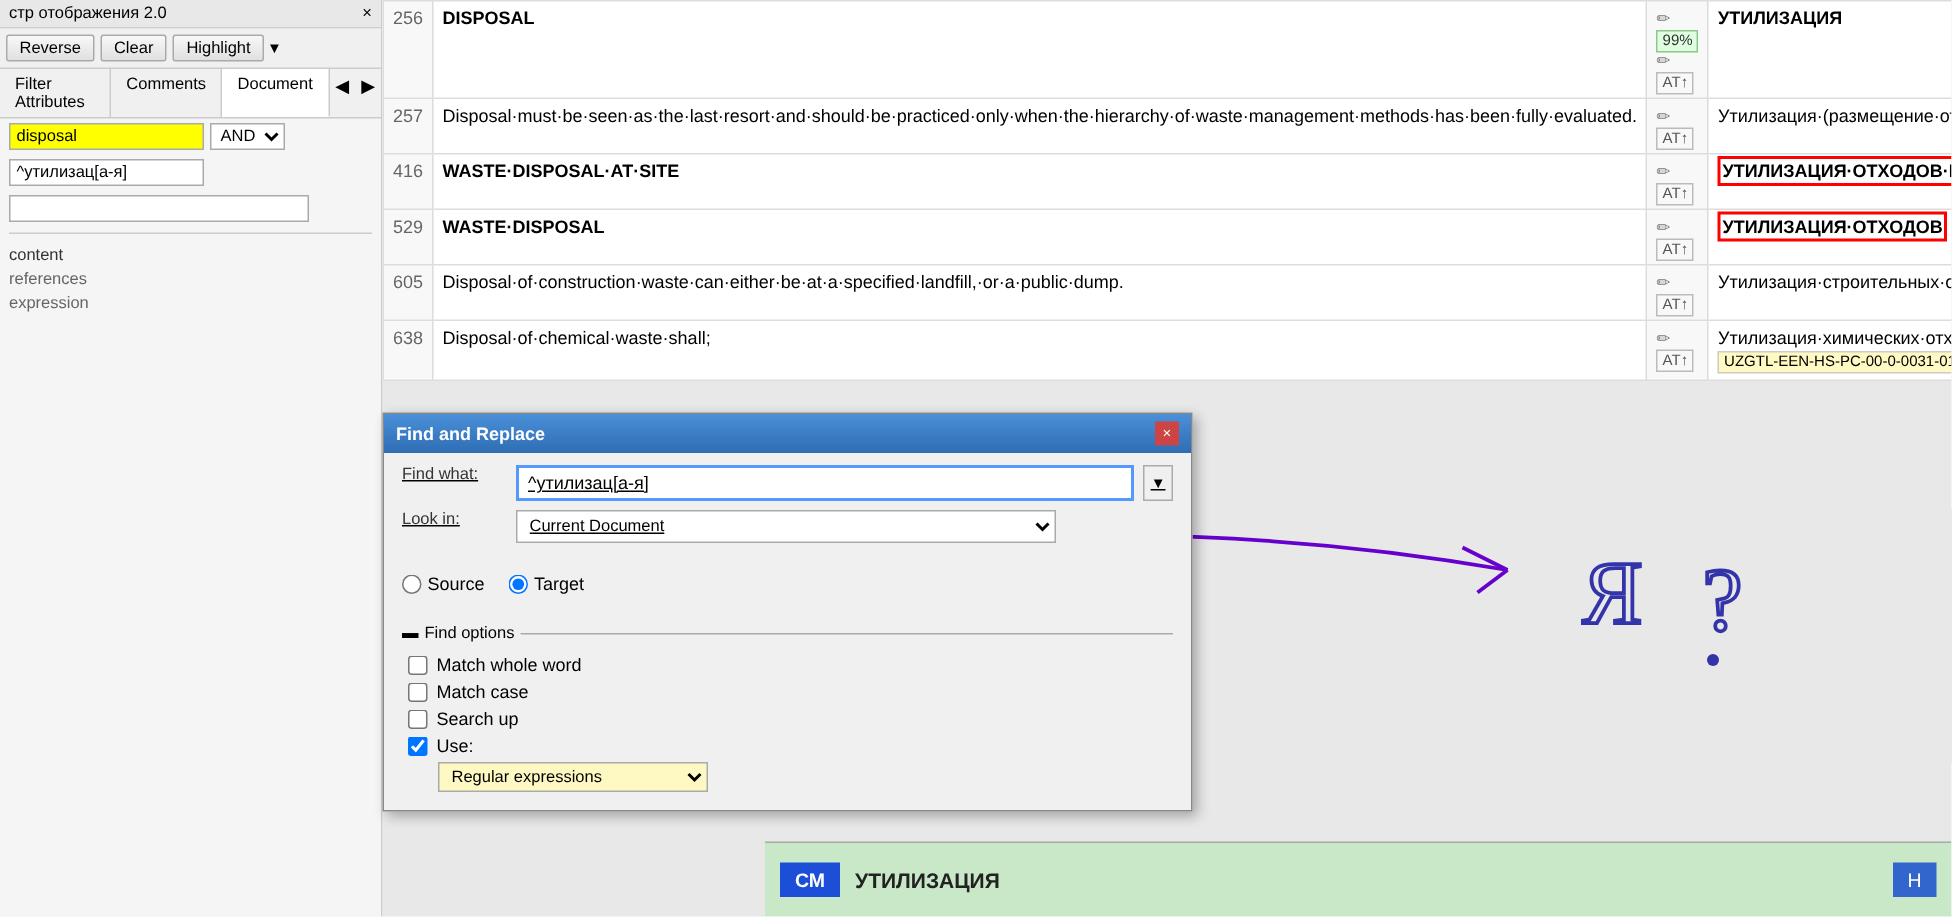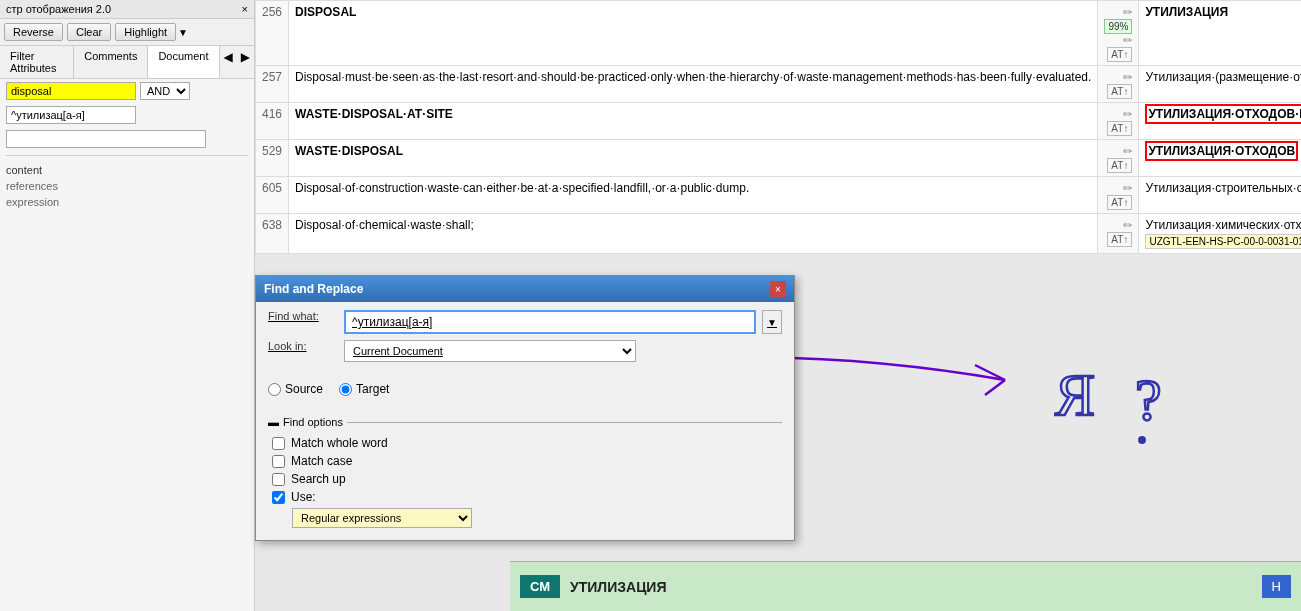--- a/index.html
+++ b/index.html
@@ -143,21 +143,21 @@
 
     .source-cell {
       width: 430px;
       font-size: 12px;
       color: #000;
       word-spacing: 2px;
     }
 
     .icon-cell {
       width: 50px;
-      text-align: right;
+      text-align: left;
       background: #f8f8f8;
     }
 
     .target-cell {
       font-size: 12px;
       color: #000;
       word-spacing: 1px;
     }
 
     .bold-text { font-weight: bold; }
@@ -187,21 +187,21 @@
       height: 50px;
       background: #c8e8c8;
       border-top: 1px solid #aaa;
       display: flex;
       align-items: center;
       padding: 0 10px;
       gap: 10px;
     }
 
     .cm-badge {
-      background: #0f766e;
+      background: #1d4ed8;
       color: white;
       padding: 4px 10px;
       font-size: 13px;
       font-weight: bold;
     }
 
     .bottom-text {
       font-size: 14px;
       font-weight: bold;
       color: #222;
@@ -555,21 +555,21 @@
   <div class="dialog-body">
 
     <div class="dialog-row">
       <label class="dialog-label">Find what:</label>
       <input class="dialog-input" type="text" value="^утилизац[а-я]" style="width: 360px;">
       <button class="dialog-input-arrow">▼</button>
     </div>
 
     <div class="dialog-row">
       <label class="dialog-label">Look in:</label>
-      <select class="dropdown-select" style="width:292px;">
+      <select class="dropdown-select" style="width:360px;">
         <option>Current Document</option>
         <option>All Open Documents</option>
       </select>
     </div>
 
     <div class="radio-group">
       <label class="radio-label">
         <input type="radio" name="source-target" style="">
         <span>Source</span>
       </label>

